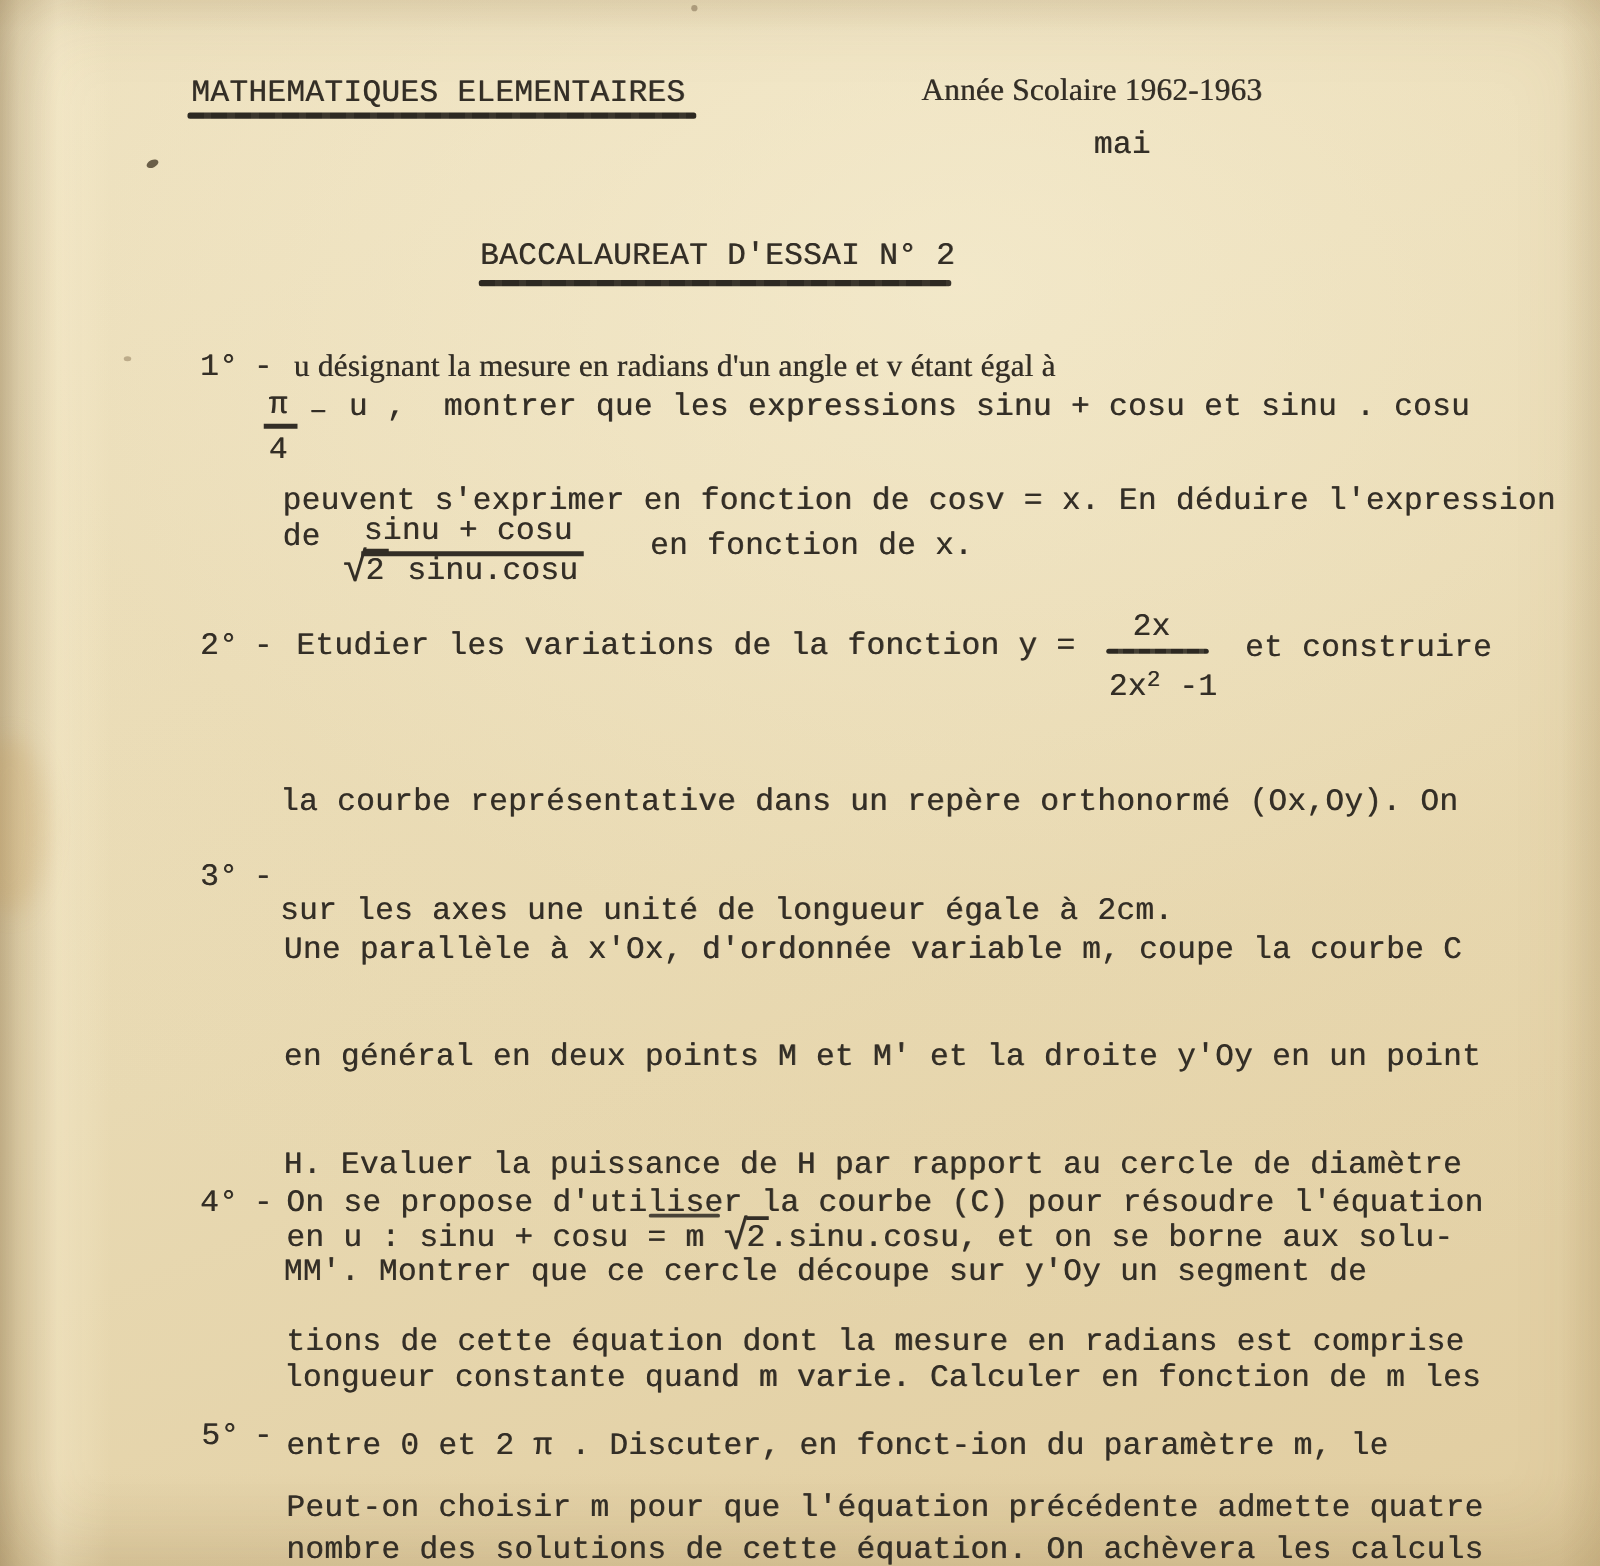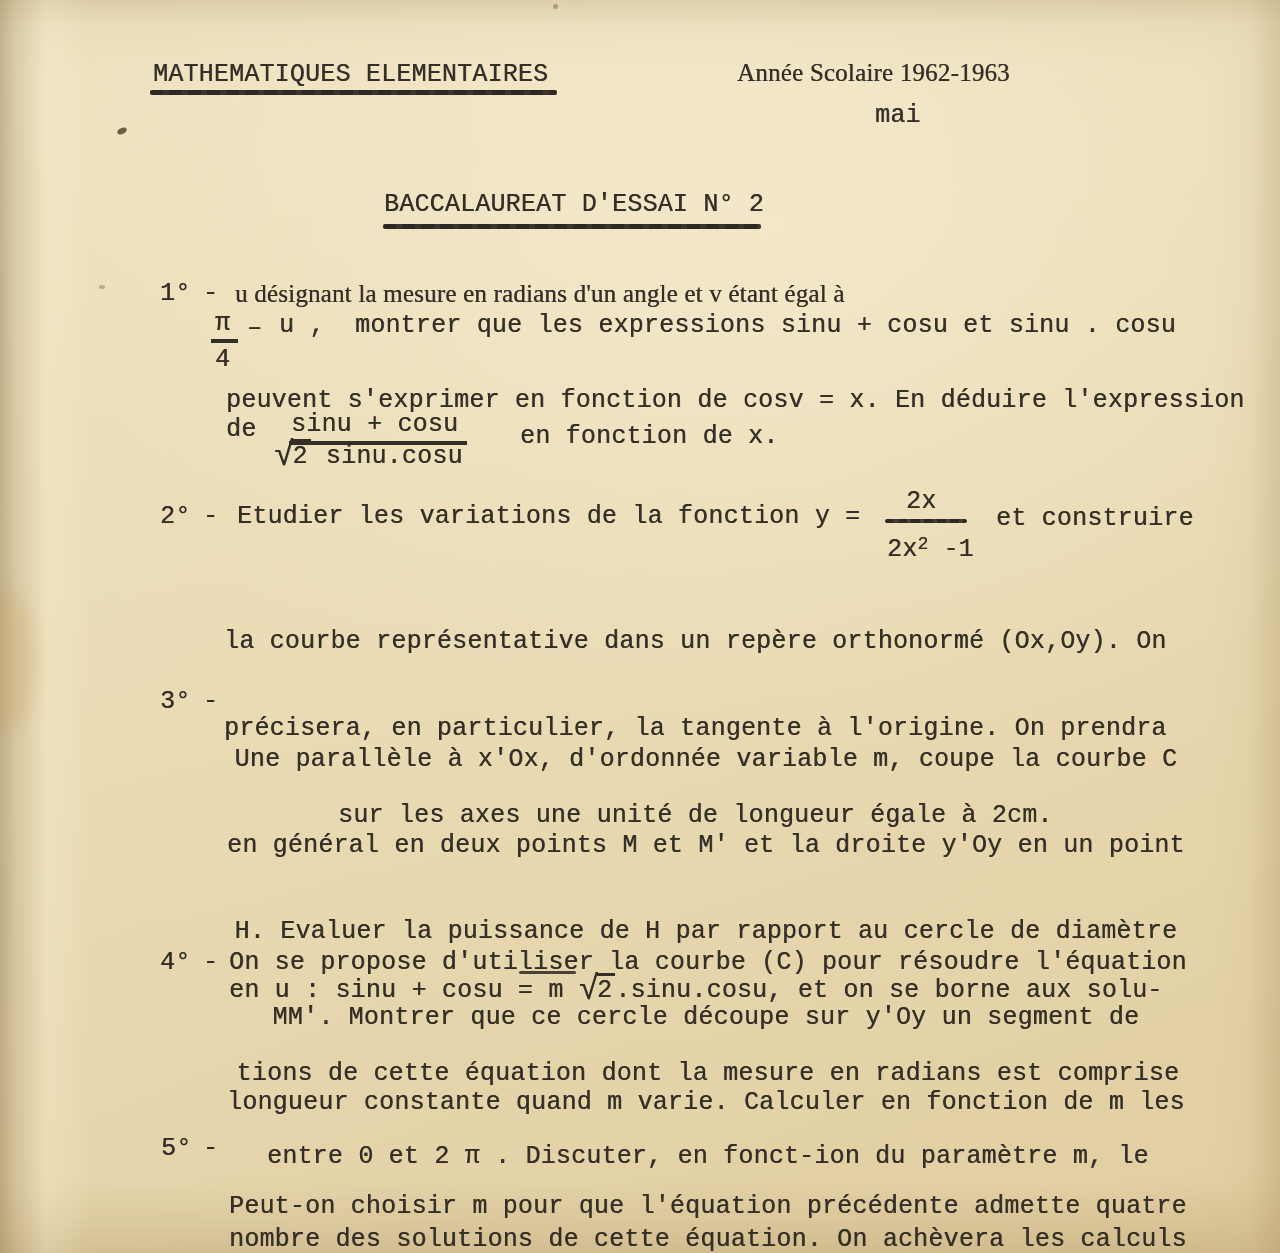--- a/index.html
+++ b/index.html
@@ -11,21 +11,20 @@
     width: 1280px; height: 1253px;
     overflow: hidden;
     background-color: #e9dbb6;
     background-image:
       linear-gradient(90deg, rgba(110,85,48,0.28) 0%, rgba(110,85,48,0.10) 1.2%, rgba(255,246,218,0.30) 3.6%, rgba(0,0,0,0) 7%),
       linear-gradient(270deg, rgba(140,110,60,0.12) 0%, rgba(0,0,0,0) 2.5%),
       linear-gradient(180deg, rgba(150,120,70,0.10) 0%, rgba(0,0,0,0) 2%, rgba(0,0,0,0) 94%, rgba(150,120,70,0.12) 100%),
       radial-gradient(130% 95% at 60% 18%, rgba(255,250,228,0.38) 0%, rgba(242,228,188,0.10) 45%, rgba(0,0,0,0) 72%),
       linear-gradient(158deg, #eee2c1 0%, #e8d9b2 52%, #e1cda0 100%);
     box-shadow: inset 0 0 70px rgba(120,90,40,0.16);
-    text-align: center;
   }
 
   .t {
     position: absolute;
     white-space: pre;
     font-size: 25px;
     line-height: 25px;
     letter-spacing: 0.2px;
     color: #332e26;
     text-shadow: 0.45px 0 0 rgba(51,46,38,0.75);
@@ -102,21 +101,20 @@
   <div class="t" style="left:160px; top:504px;">2°</div>
   <div class="t" style="left:203px; top:504px;">-</div>
   <div class="t" style="left:237px; top:504px;">Etudier les variations de la fonction y =</div>
   <div class="t" style="left:906px; top:489px;">2x</div>
   <div class="bar" style="left:885px; top:519px; width:82px;"></div>
   <div class="t" style="left:887px; top:537px;"><span>2x</span><sup>2</sup><span> -1</span></div>
   <div class="t" style="left:996px; top:506px;">et construire</div>
 
   <div class="t para" style="left:224px; top:569px; line-height:29px;">
     <span class="line">la courbe représentative dans un repère orthonormé (Ox,Oy). On</span>
-    <span class="line">précisera, en particulier, la tangente à l'origine. On prendra</span>
     <span class="line">sur les axes une unité de longueur égale à 2cm.</span>
   </div>
 
   <div class="t" style="left:160px; top:689px;">3°</div>
   <div class="t" style="left:203px; top:689px;">-</div>
   <div class="t para" style="left:227px; top:689px; line-height:28.6px;">
     <span class="line">Une parallèle à x'Ox, d'ordonnée variable m, coupe la courbe C</span>
     <span class="line">en général en deux points M et M' et la droite y'Oy en un point</span>
     <span class="line">H. Evaluer la puissance de H par rapport au cercle de diamètre</span>
     <span class="line">MM'. Montrer que ce cercle découpe sur y'Oy un segment de</span>

